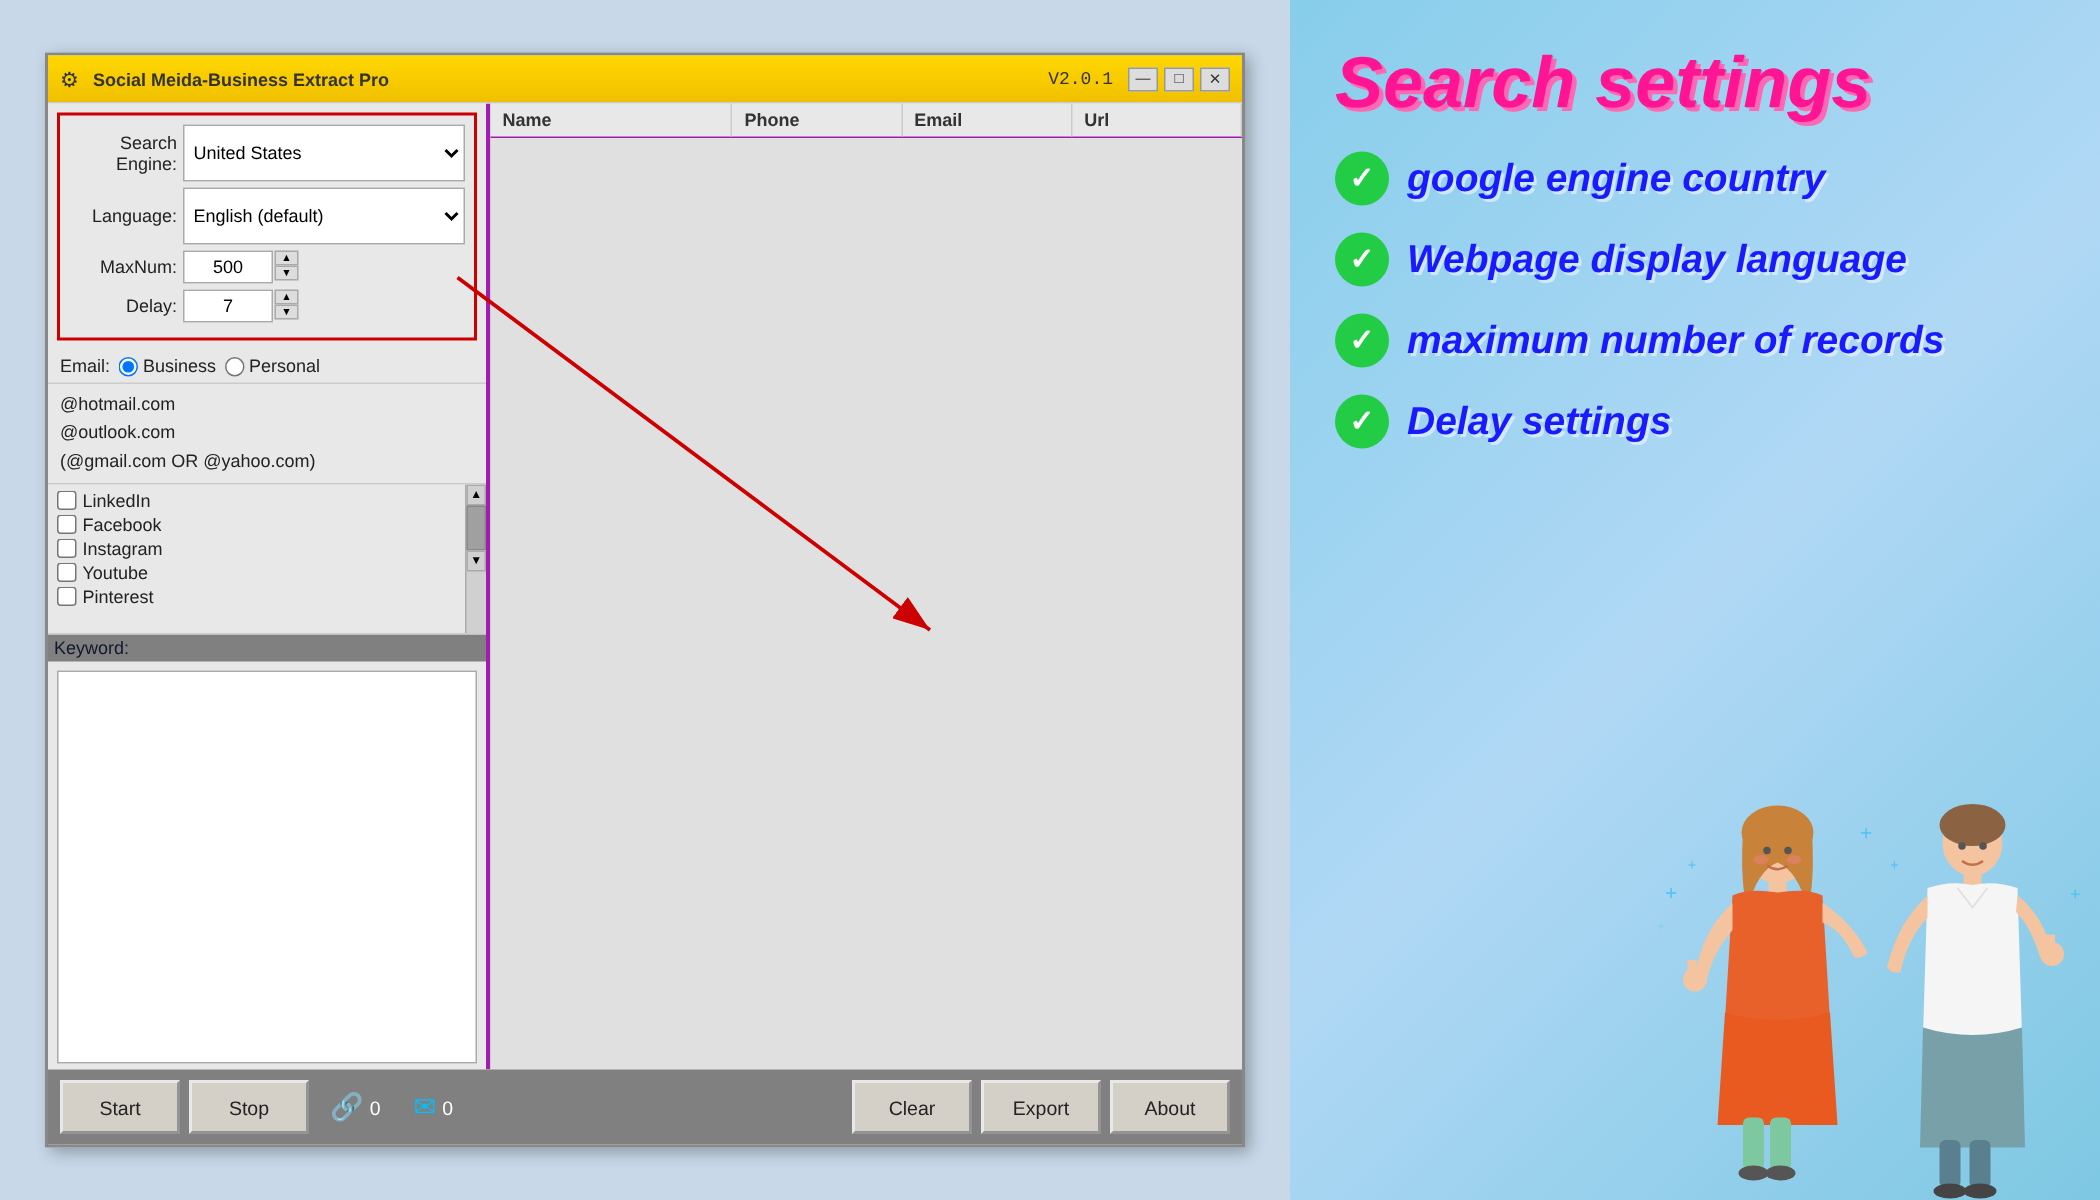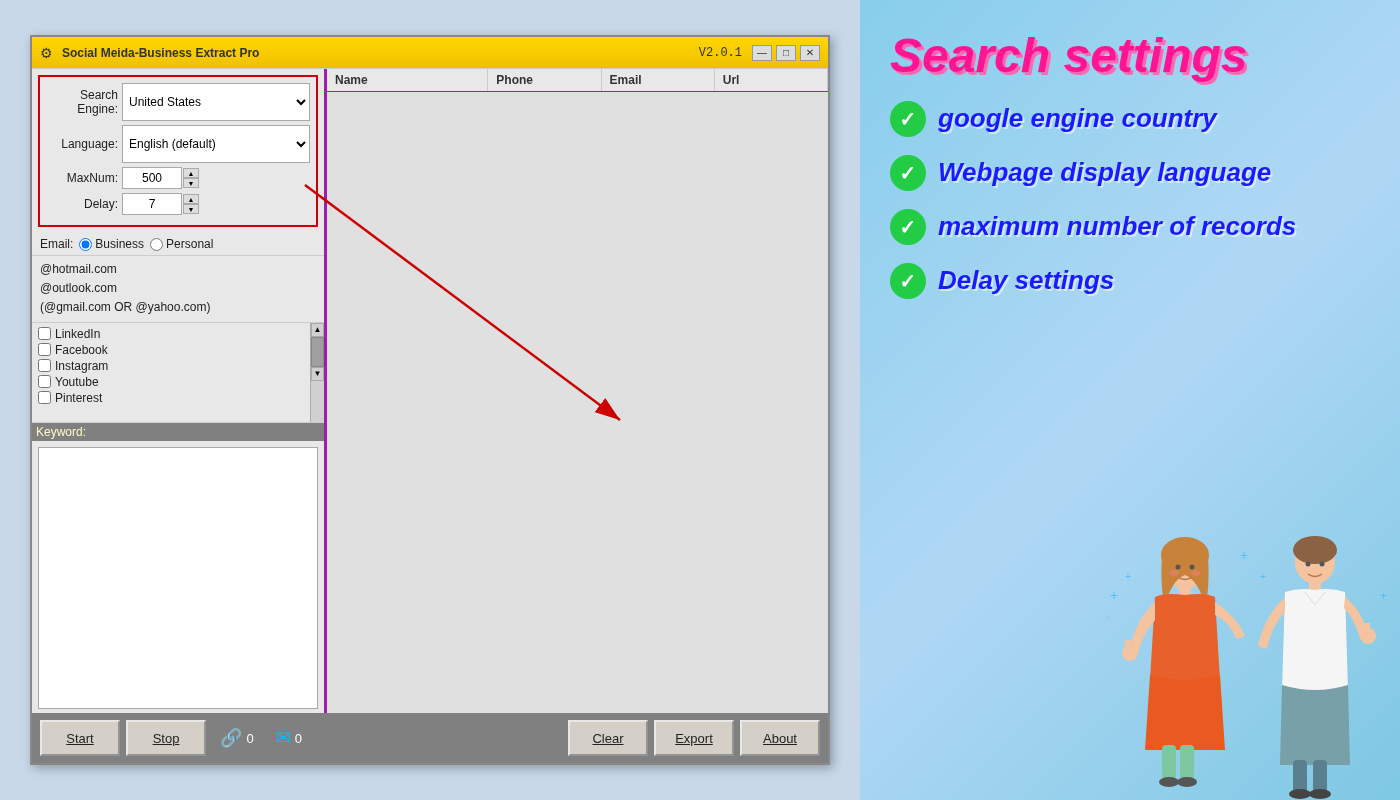--- a/index.html
+++ b/index.html
@@ -139,21 +139,20 @@
       flex: 1;
       height: 38px;
       font-size: 12px;
       border: 1px solid #aaa;
       background: white;
       padding: 0 2px;
     }
 
     .settings-spinbox {
       display: flex;
-      align-items: center;
     }
 
     .spinbox-input {
       width: 60px;
       height: 22px;
       font-size: 12px;
       border: 1px solid #aaa;
       text-align: center;
       background: white;
     }
@@ -276,21 +275,20 @@
       height: 36px;
       min-width: 80px;
       background: #d4d0c8;
       border: 2px outset #e8e8e8;
       font-size: 13px;
       color: #222;
       cursor: pointer;
       display: flex;
       align-items: center;
       justify-content: center;
-      text-decoration: underline;
     }
 
     .toolbar-counter {
       display: flex;
       align-items: center;
       gap: 4px;
       color: white;
       font-size: 13px;
       padding: 0 8px;
     }
@@ -499,21 +497,21 @@
             </div>
           </div>
           <div class="social-scrollbar">
             <div class="scroll-up">▲</div>
             <div class="scroll-thumb"></div>
             <div class="scroll-down">▼</div>
           </div>
         </div>
 
         <div class="keyword-section">
-          <div style="background:#808080; color:#fef9c3; padding:2px 4px; margin:-4px -6px 6px -6px; font-size:12px;">
+          <div style="background:#808080; color:#0f172a; padding:2px 4px; margin:-4px -6px 6px -6px; font-size:12px;">
             <span>Keyword:</span>
           </div>
           <textarea class="keyword-textarea" style=""></textarea>
         </div>
       </div>
 
       <div class="main-content">
 
         <div class="table-header">
           <div class="table-col">Name</div>

